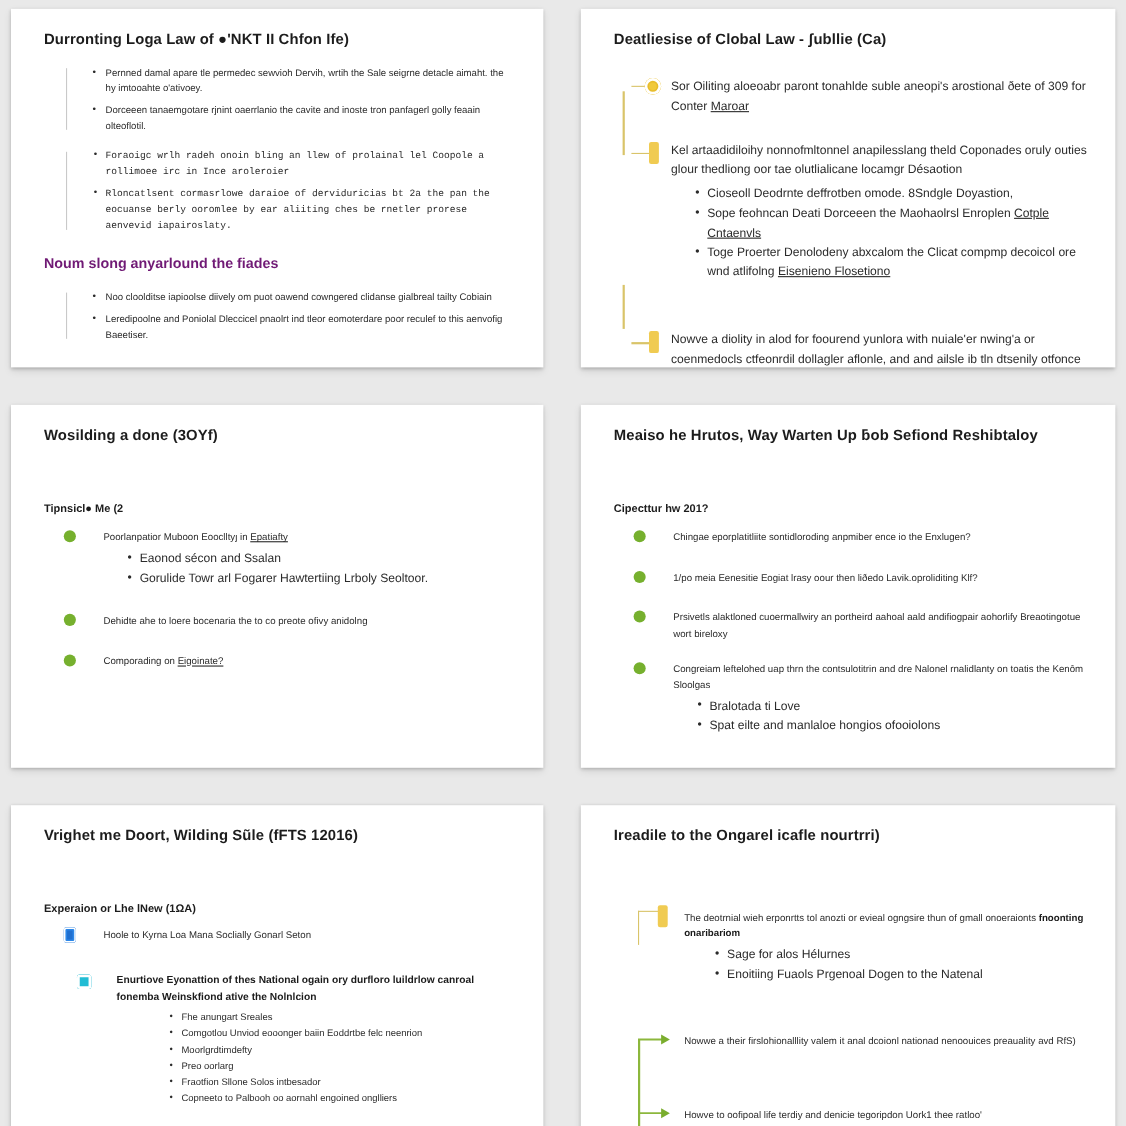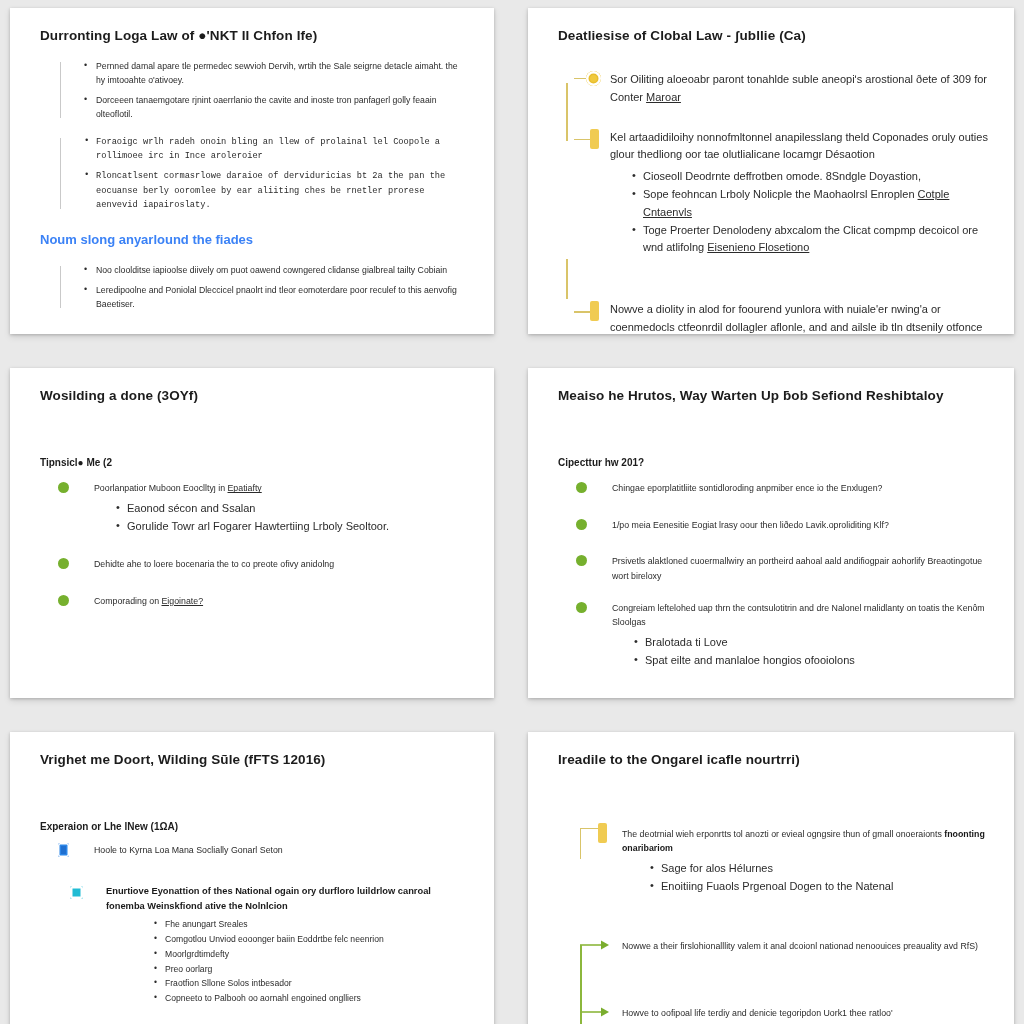--- a/index.html
+++ b/index.html
@@ -93,21 +93,21 @@
     position: absolute;
     left: 0;
     top: -1px;
     font-size: 9px;
     color: #2b2b2b;
   }
 
   .section-heading {
     font-size: 13px;
     font-weight: bold;
-    color: #3b82f6;
+    color: #701a75;
     margin: 20px 0 6px 8px;
   }
 
   
   .bracket-list {
     position: relative;
     margin-top: 26px;
     padding-left: 8px;
   }
   .bracket-item {
@@ -390,21 +390,21 @@
         <div class="bracket-text"><span>Sor Oiliting aloeoabr paront tonahlde suble aneopiʹs arostional ðete of 309 for Conter </span><span class="ul-link">Maroar</span></div>
       </div>
 
       <div class="bracket-item" style="margin-bottom:28px;">
         <span class="tick" style="top:10px;"></span>
         <span class="marker-bar"></span>
         <div style="flex:1;">
           <div class="bracket-text">Kel artaadidiloihy nonnofmltonnel anapilesslang theld Coponades oruly outies glour thedliong oor tae olutlialicane locamgr Désaotion</div>
           <ul class="sub-bullets">
             <li><span>Cioseoll Deodrnte deffrotben omode. 8Sndgle Doyastion,</span></li>
-            <li><span>Sope feohncan Lrboly Nolicple the Maohaolrsl Enroplen </span><span class="ul-link">Cotple Cntaenvls</span></li>
+            <li><span>Sope feohncan Deati Dorceeen the Maohaolrsl Enroplen </span><span class="ul-link">Cotple Cntaenvls</span></li>
             <li><span>Toge Proerter Denolodeny abxcalom the Clicat compmp decoicol ore wnd atlifolng </span><span class="ul-link">Eisenieno Flosetiono</span></li>
           </ul>
         </div>
       </div>
 
       <div class="bracket-item" style="margin-top:44px;">
         <span class="tick" style="top:10px;"></span>
         <span class="marker-bar"></span>
         <div class="bracket-text">Nowve a diolity in alod for foourend yunlora with nuiale'er nwing'a or coenmedocls ctfeonrdil dollagler aflonle, and and ailsle ib tln dtsenily otfonce offore prrood conpnice ling plwccated can of trnide coorengıong 3lcorect elhe fealuttion.</div>
       </div>

